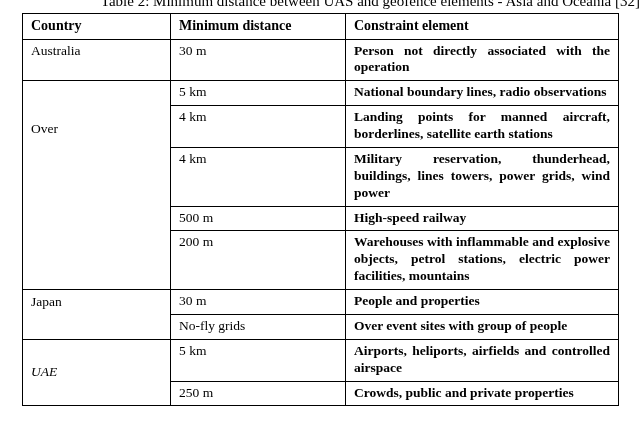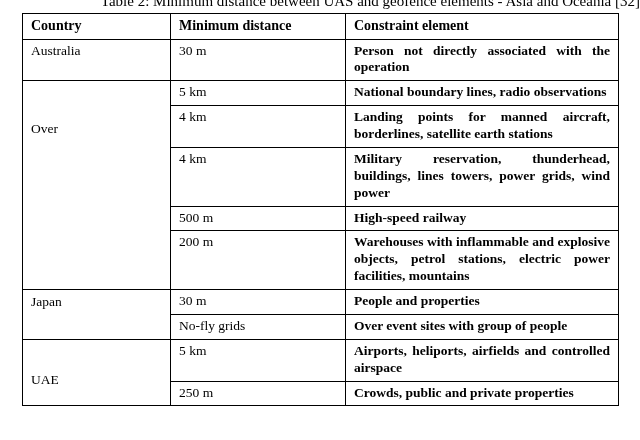--- a/index.html
+++ b/index.html
@@ -46,21 +46,21 @@
   col.c-distance { width: 175px; }
   col.c-constraint { width: 273px; }
   th {
     text-align: left;
     font-weight: bold;
     font-size: 14px;
   }
   td.country { vertical-align: top; }
   td.country.pad-china { padding-top: 40px; }
   td.country.pad-japan { padding-top: 4px; }
-  td.country.pad-uae { padding-top: 32px; }
+  td.country.pad-uae { padding-top: 24px; font-style: italic; }
   td.constraint {
     text-align: justify;
     text-justify: inter-word;
     font-weight: bold;
   }
 </style>
 </head>
 <body>
 
 <div class="page">

